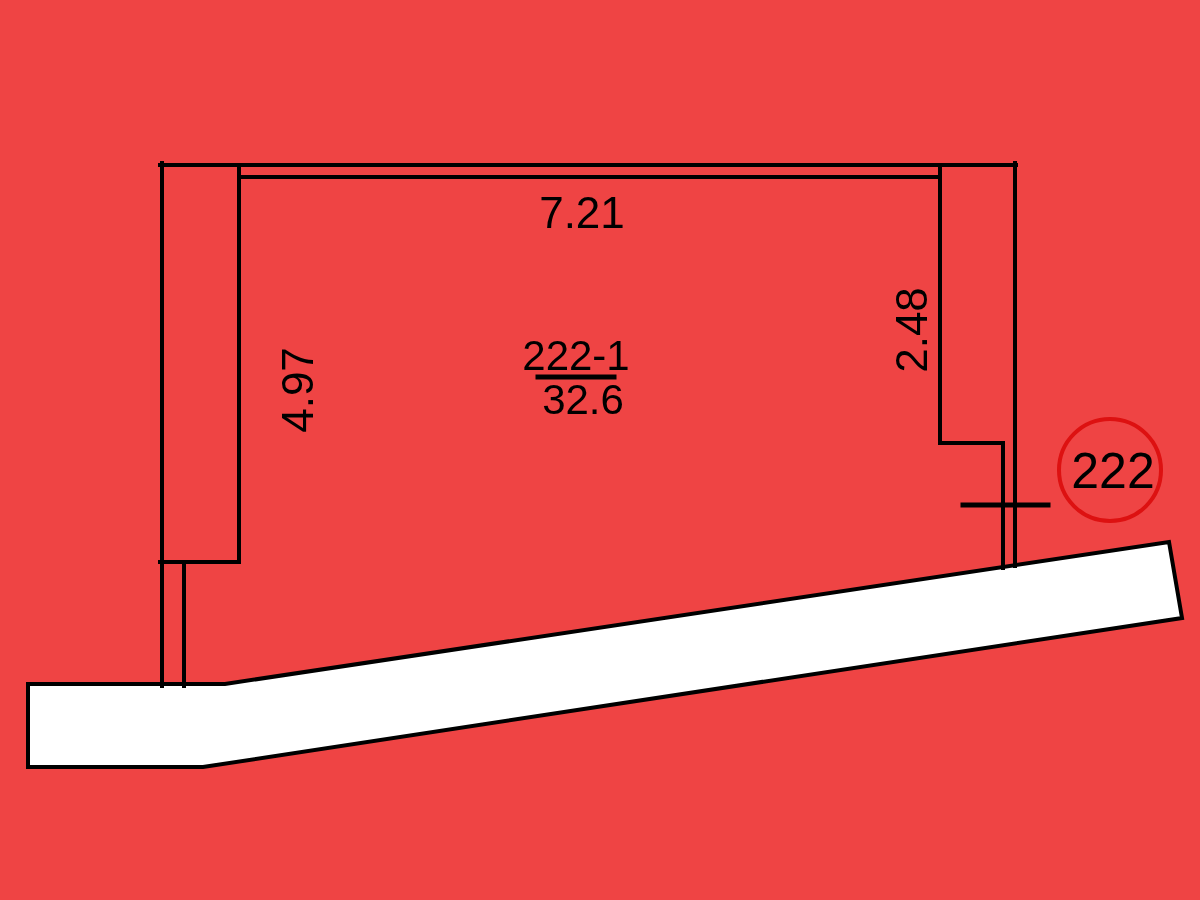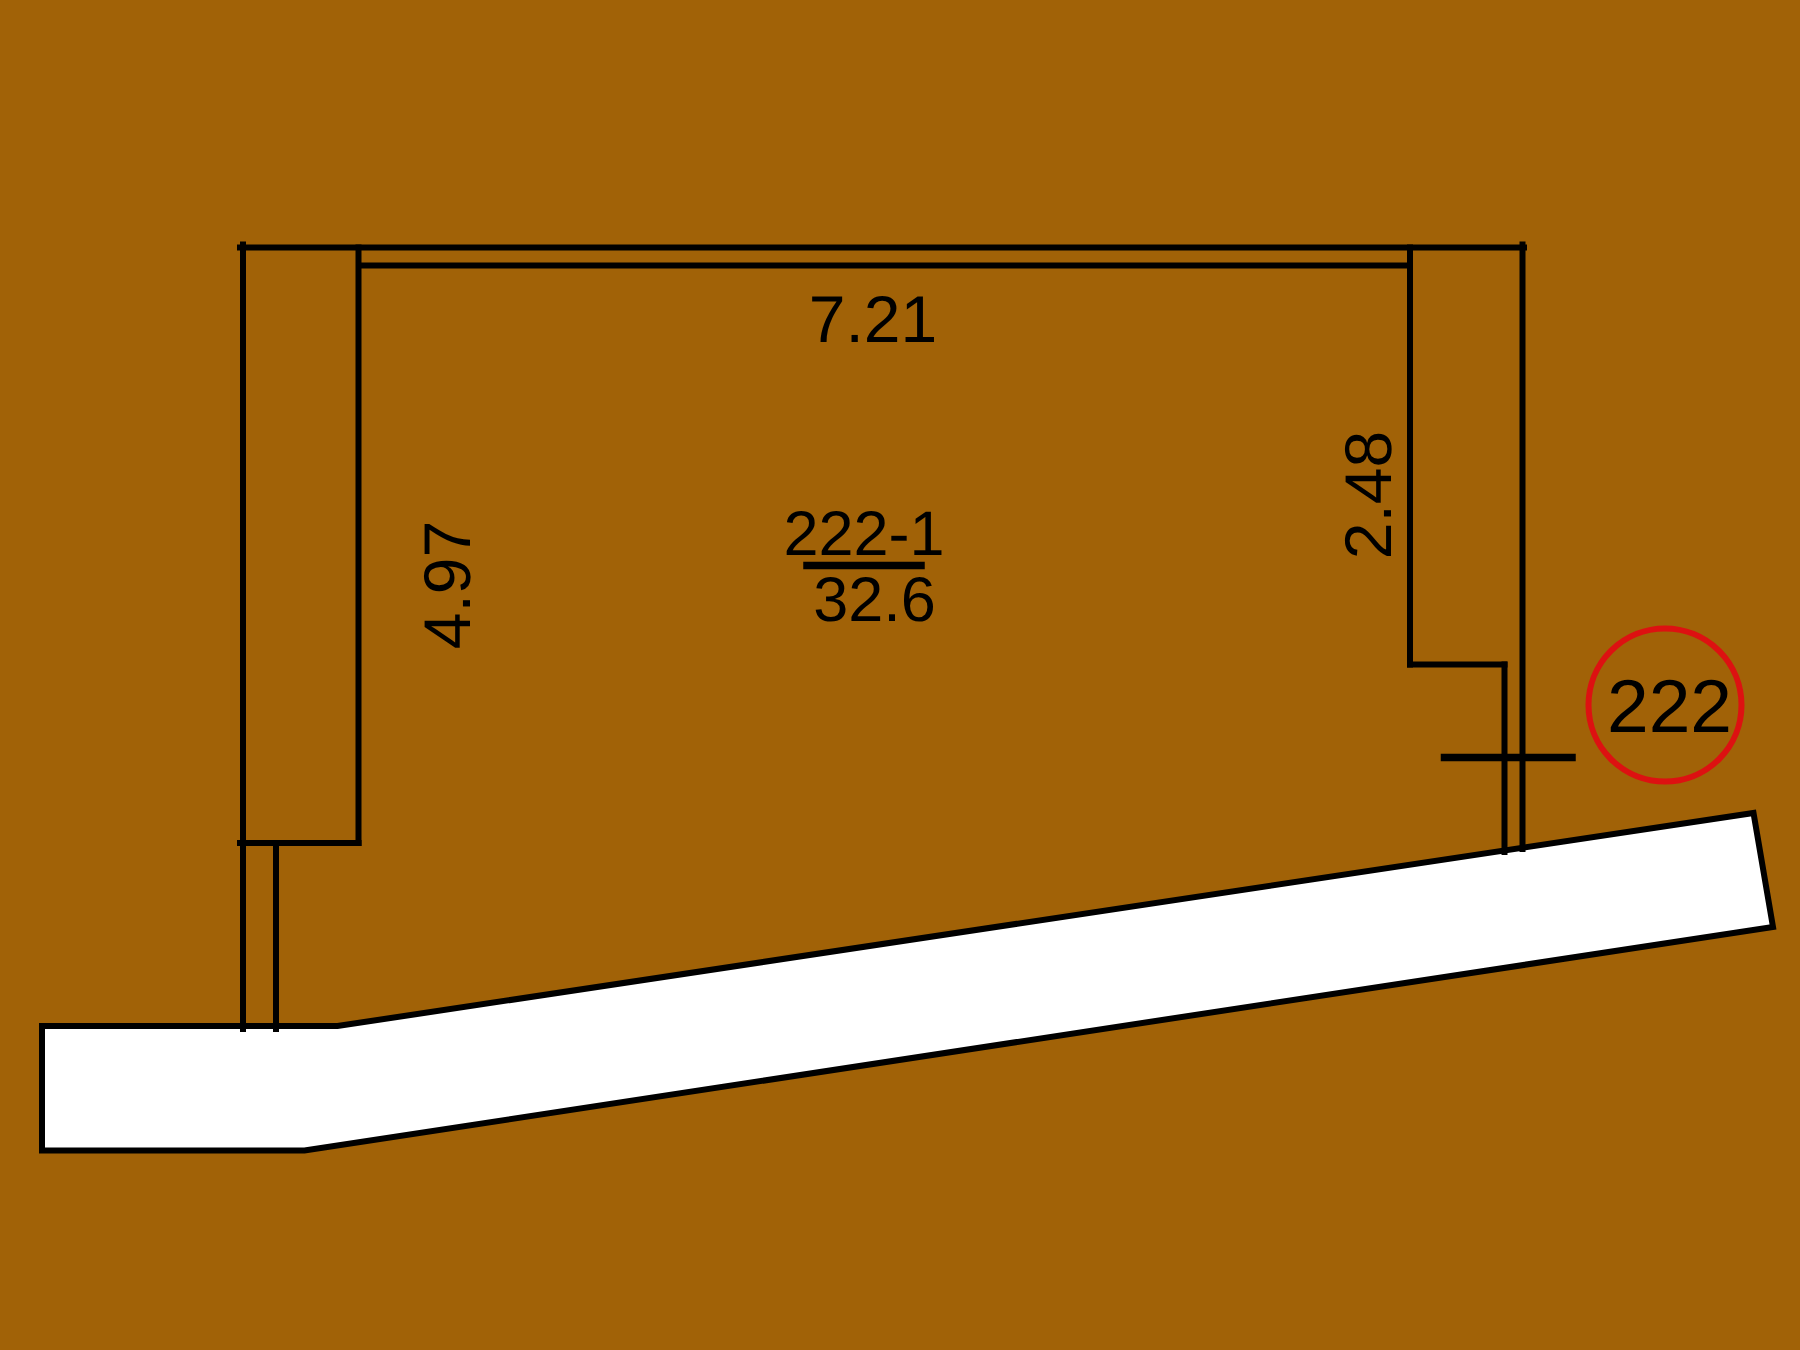--- a/index.html
+++ b/index.html
@@ -1,20 +1,20 @@
 <!DOCTYPE html>
 <html><head>
 <meta charset="utf-8">
 <style>
   html, body { margin: 0; padding: 0; background: #ffffff; }
   .stage {
     width: 1200px;
     height: 900px;
     position: relative;
-    background: #a16207;
+    background: #ef4444;
     overflow: hidden;
   }
   svg { display: block; width: 1200px; height: 900px; }
   text {
     font-family: "Liberation Sans", "DejaVu Sans", sans-serif;
     font-weight: 400;
   }
 </style>
 </head>
 <body>

